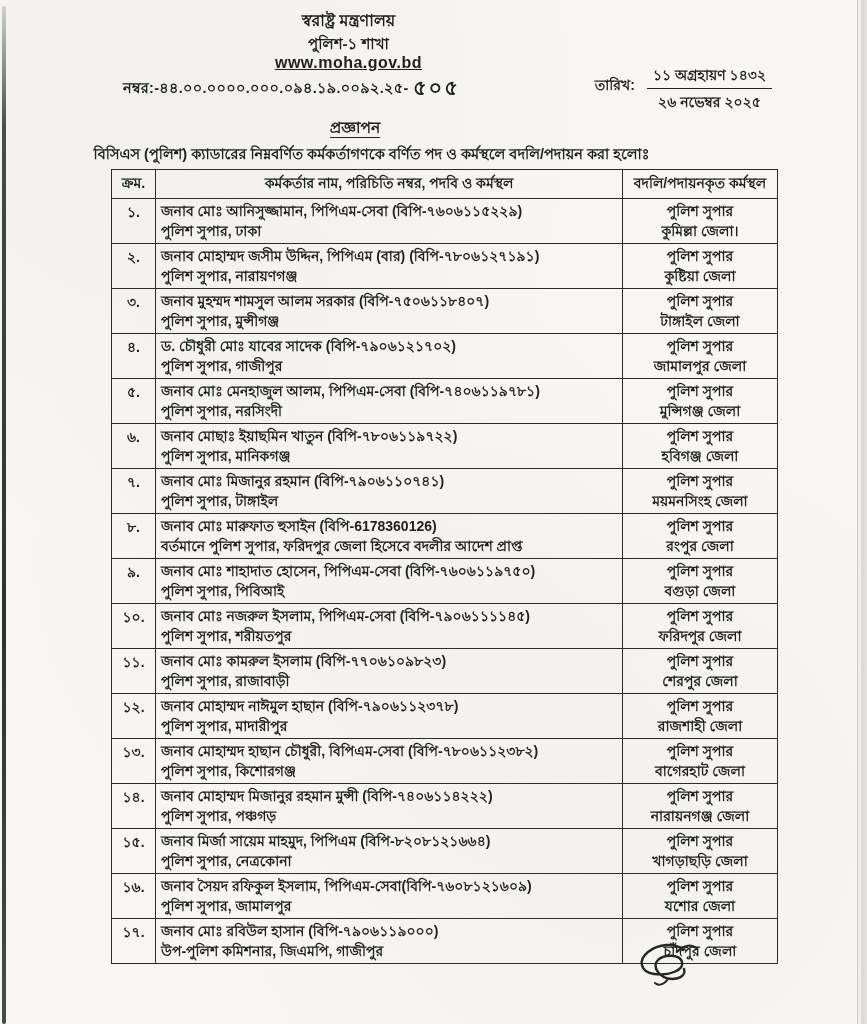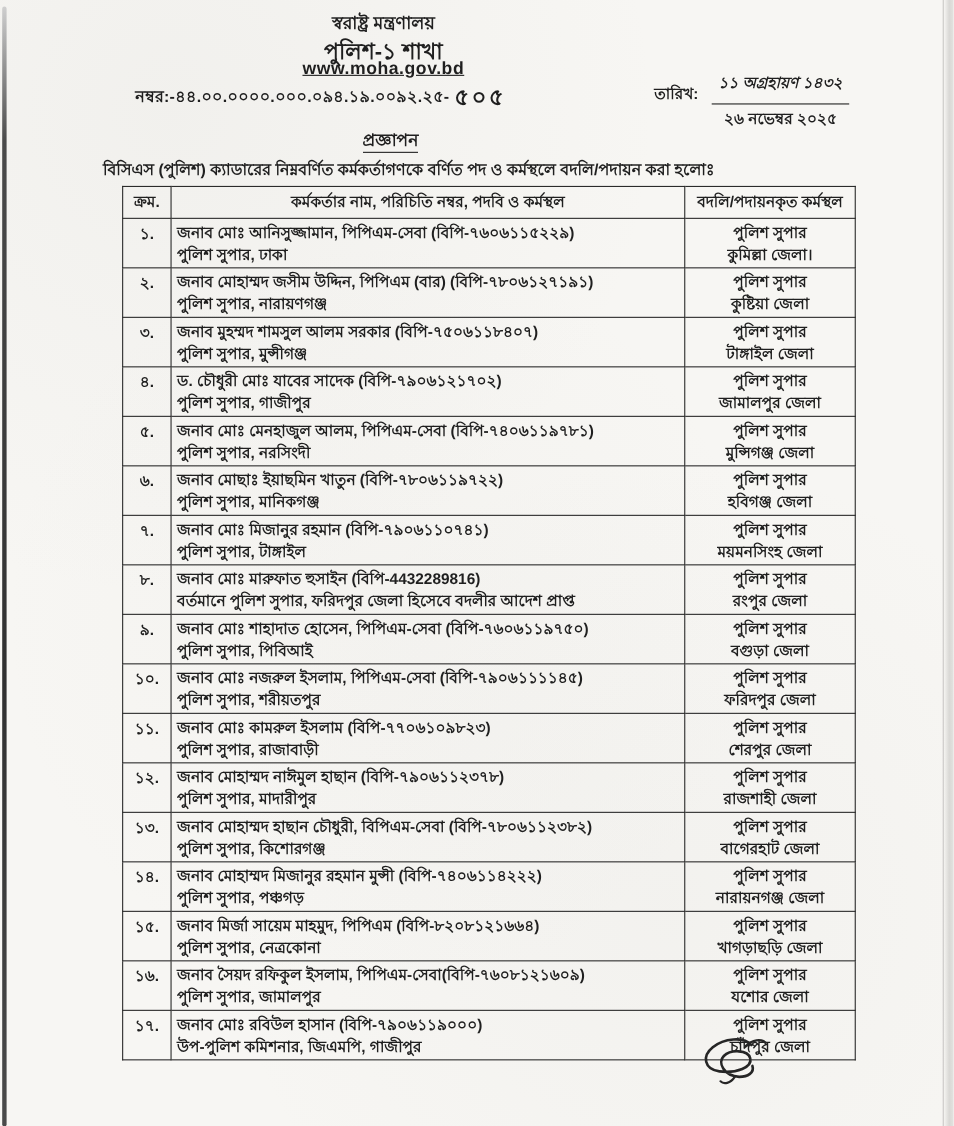--- a/index.html
+++ b/index.html
@@ -19,30 +19,30 @@
     background:linear-gradient(#cfcfcf, #4a4a4a 12%, #303030 60%, #4a4a4a);
     border-radius:2px;
   }
   .scan-edge-right {
     position:absolute; right:0; top:0; bottom:0; width:10px;
     background:linear-gradient(to right, rgba(0,0,0,0), #d9d8d5 55%, #e4e3e0);
     border-left:1px solid #c9c8c5;
   }
   .center-head { position:absolute; left:0; width:697px; text-align:center; }
   .ministry { top:8px; font-size:16px; font-weight:700; }
-  .branch   { top:32px; font-size:20px; font-weight:700; }
+  .branch   { top:32px; font-size:15px; font-weight:700; }
   .website  { top:54px; font-size:16px; font-weight:700; }
   .website span { text-decoration:underline; letter-spacing:0.5px; }
   .memo-row { position:absolute; top:64px; left:123px; right:95px; display:flex; justify-content:space-between; align-items:flex-start; }
   .memo { font-size:14.5px; font-weight:700; letter-spacing:0.3px; padding-top:8px; }
   .memo-hand { font-size:21px; font-weight:700; letter-spacing:2px; vertical-align:-2px; }
   .date-block { display:flex; gap:12px; font-size:14px; font-weight:700; }
   .date-label { padding-top:10px; }
   .date-frac { display:flex; flex-direction:column; text-align:center; }
-  .date-frac .top { padding:0 6px 6px 6px; border-bottom:1.6px solid #222;font-style:italic; }
+  .date-frac .top { padding:0 6px 0 6px; border-bottom:1.6px solid #222; }
   .date-frac .bot { padding-top:2px; }
   .notice-title { position:absolute; top:116px; left:0; width:710px; text-align:center; }
   .notice-title span { font-size:15.5px; font-weight:700; border-bottom:1.6px solid #222; padding-bottom:1px; }
   .intro { position:absolute; top:143px; left:0; width:743px; text-align:center; font-size:14.5px; font-weight:600; }
   table.transfer {
     position:absolute; top:169px; left:111px; width:666px;
     border-collapse:collapse; table-layout:fixed;
     font-size:14px; font-weight:600;
   }
   table.transfer th, table.transfer td {
@@ -169,21 +169,21 @@
           <div>পুলিশ সুপার, টাঙ্গাইল</div>
         </td>
         <td class="dest">
           <div>পুলিশ সুপার</div>
           <div>ময়মনসিংহ জেলা</div>
         </td>
       </tr>
       <tr>
         <td class="sl">৮.</td>
         <td class="details">
-          <div>জনাব মোঃ মারুফাত হুসাইন (বিপি-4432289816)</div>
+          <div>জনাব মোঃ মারুফাত হুসাইন (বিপি-6178360126)</div>
           <div>বর্তমানে পুলিশ সুপার, ফরিদপুর জেলা হিসেবে বদলীর আদেশ প্রাপ্ত</div>
         </td>
         <td class="dest">
           <div>পুলিশ সুপার</div>
           <div>রংপুর জেলা</div>
         </td>
       </tr>
       <tr>
         <td class="sl">৯.</td>
         <td class="details">

